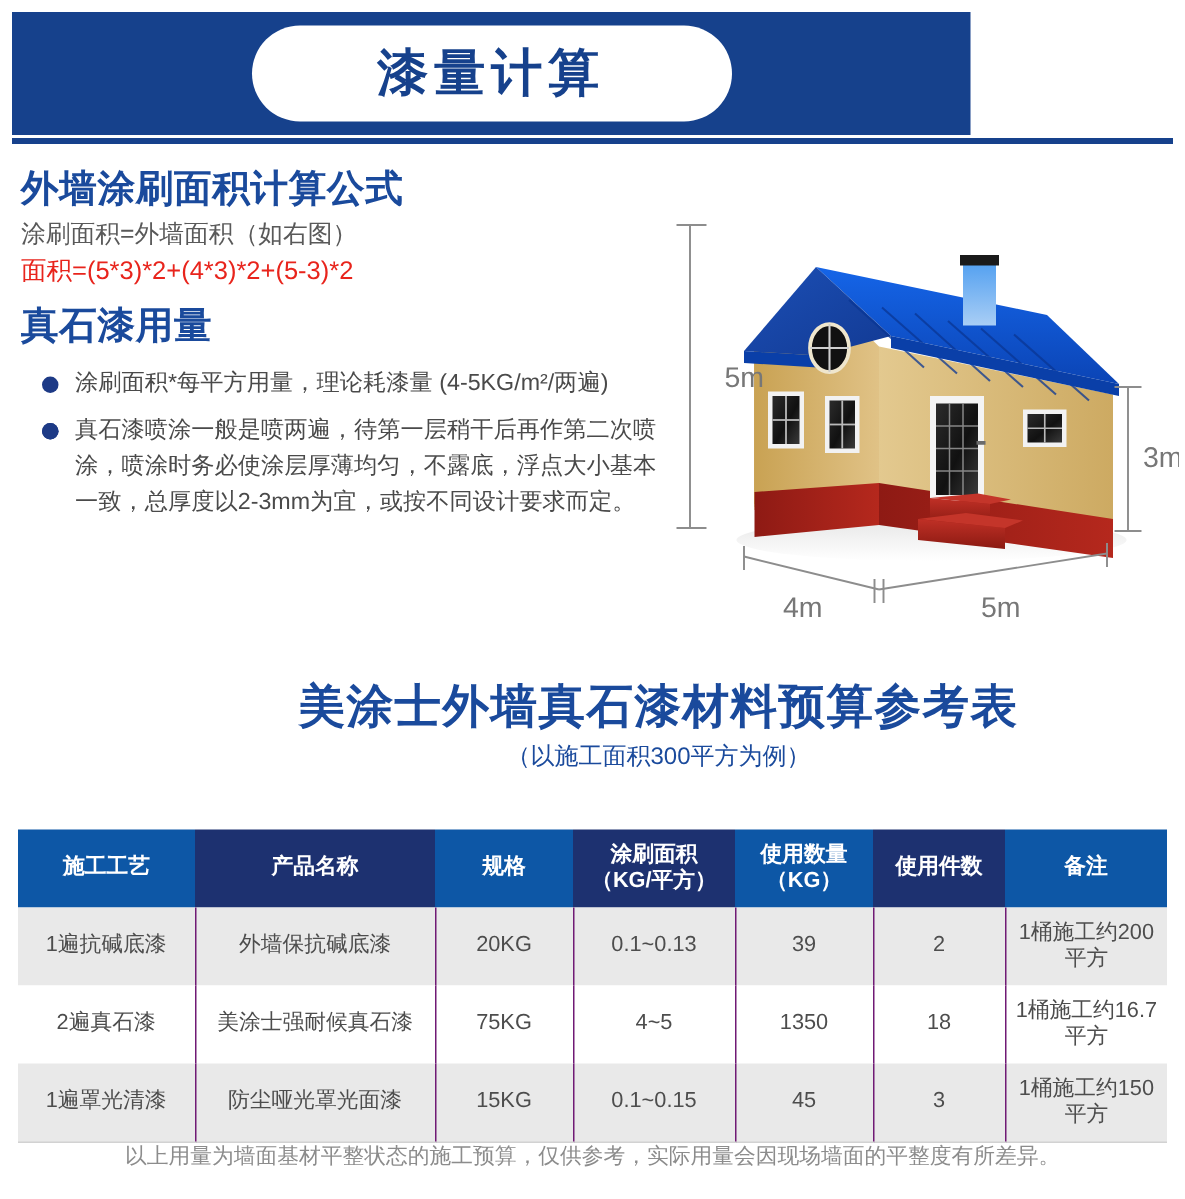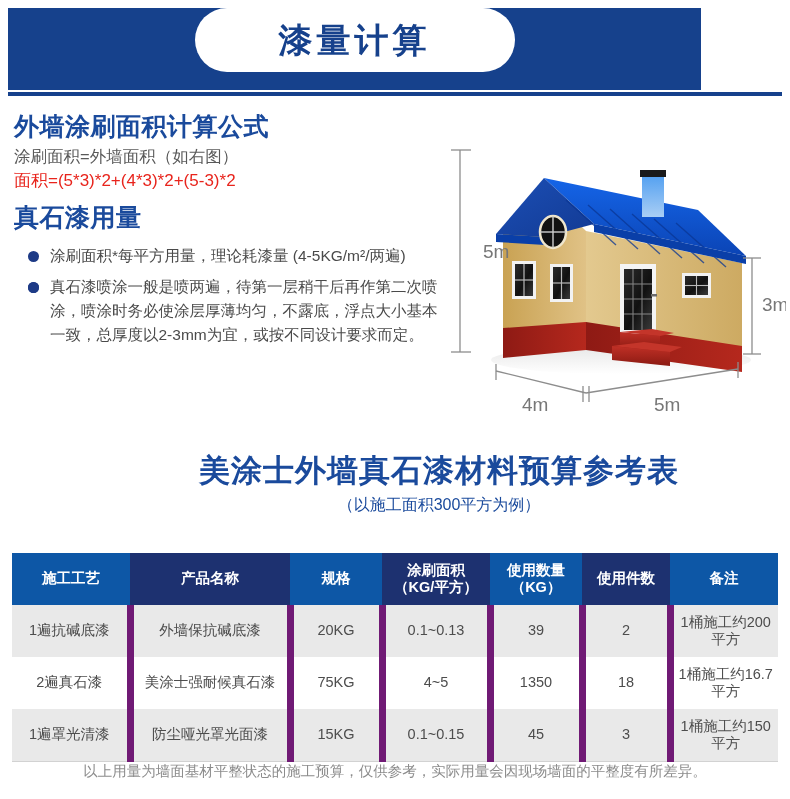--- a/index.html
+++ b/index.html
@@ -15,25 +15,25 @@
     color: #333;
     overflow: hidden;
     position: relative;
   }
 
   
   .banner {
     position: absolute;
     left: 8px;
     top: 8px;
-    width: 693px;
+    width: 639px;
     height: 82px;
     background: #16418c;
     display: flex;
-    align-items: flex-start;
+    align-items: center;
     justify-content: center;
   }
   .banner-pill {
     width: 320px;
     height: 64px;
     background: #ffffff;
     border-radius: 34px;
     display: flex;
     align-items: center;
     justify-content: center;
@@ -170,21 +170,21 @@
     border: none;
   }
   th.hdr-a { background: #0d57a6; }
   th.hdr-b { background: #1d3170; }
   table.budget td {
     font-size: 14.5px;
     color: #4d4d4d;
     height: 48px;
     text-align: center;
     vertical-align: middle;
-    border-right: 7px solid #701a75;
+    border-right: 1px solid #701a75;
     padding: 2px 3px;
     line-height: 1.2;
   }
   table.budget td:last-child { border-right: none; }
   tr.row-odd td { background: #e9e9e9; }
   tr.row-even td { background: #ffffff; }
   table.budget tbody tr:last-child td { border-bottom: 1px solid #d2d2d2; }
 
   
   .footer-note {

